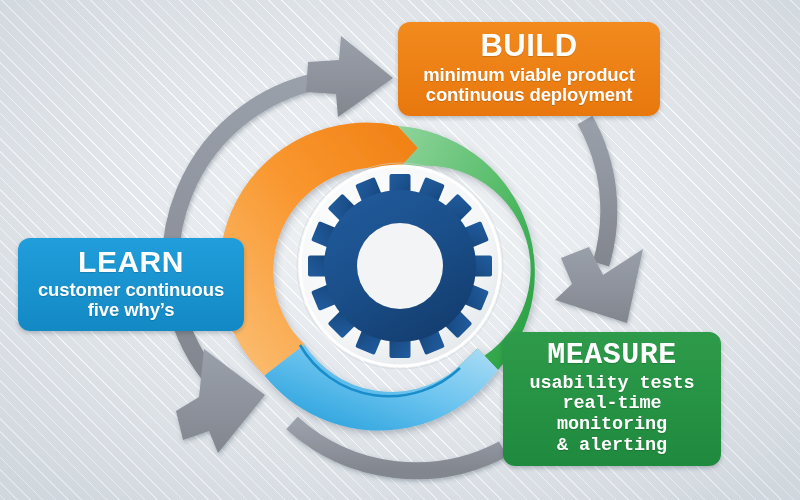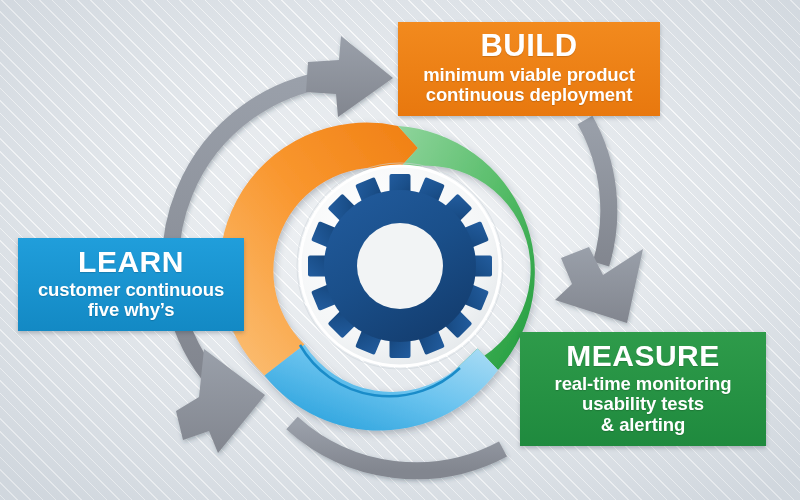--- a/index.html
+++ b/index.html
@@ -46,21 +46,21 @@
     position: absolute;
     left: 0;
     top: 0;
   }
   
   .callout {
     position: absolute;
     box-sizing: border-box;
     color: #ffffff;
     text-align: center;
-    border-radius: 0;
+    border-radius: 12px;
     padding: 7px 14px 10px 14px;
     line-height: 1.12;
     text-shadow: 0 1px 1px rgba(0,0,0,0.16);
     box-shadow: 0 2px 4px rgba(40,55,70,0.28);
   }
   .callout .title {
     font-size: 30px;
     font-weight: bold;
     letter-spacing: 0.5px;
     display: block;
@@ -72,24 +72,25 @@
     display: block;
     letter-spacing: -0.1px;
   }
   #callout-build {
     left: 398px;
     top: 22px;
     width: 262px;
     background: linear-gradient(180deg, #F28A1E 0%, #E8780E 100%);
   }
   #callout-measure {
-    left: 520px;
+    left: 503px;
     top: 332px;
-    width: 246px;
+    width: 218px;
     background: linear-gradient(180deg, #2E9B4A 0%, #1F8A3E 100%);
+    font-family: Liberation Mono, monospace;
   }
   #callout-learn {
     left: 18px;
     top: 238px;
     width: 226px;
     background: linear-gradient(180deg, #209EDB 0%, #1389C4 100%);
   }
   #callout-build .title   { font-size: 31px; }
   #callout-measure .title { font-size: 30px; }
   #callout-learn .title   { font-size: 30px; }
@@ -222,22 +223,22 @@
   </svg>
 
   <div class="callout" id="callout-build">
     <span class="title">BUILD</span>
     <span class="sub">minimum viable product</span>
     <span class="sub">continuous deployment</span>
   </div>
 
   <div class="callout" id="callout-measure">
     <span class="title">MEASURE</span>
+    <span class="sub">usability tests</span>
     <span class="sub">real-time monitoring</span>
-    <span class="sub">usability tests</span>
     <span class="sub">&amp; alerting</span>
   </div>
 
   <div class="callout" id="callout-learn">
     <span class="title">LEARN</span>
     <span class="sub">customer continuous</span>
     <span class="sub">five why’s</span>
   </div>
 
 </div>

